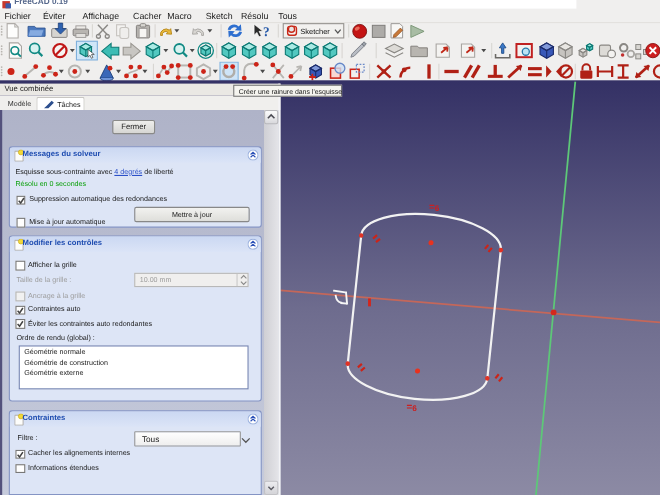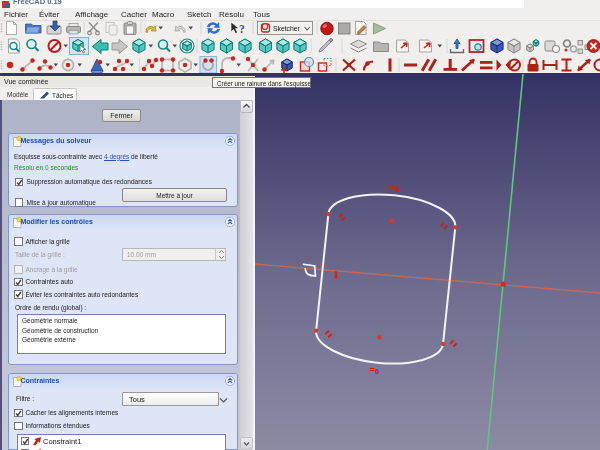--- a/index.html
+++ b/index.html
@@ -482,29 +482,15 @@
   <svg class="abs" style="left:96px;top:4px" width="9" height="7">
         <path d="M1,1.5 l3.5,3.5 3.5,-3.5" stroke="#555" stroke-width="1.2" fill="none"></path>
       </svg>
  </div>
  <div class="cb" style="left:5px;top:35px"><svg width="7" height="7">
         <path d="M1,3.5 l1.8,2 3,-4.5" stroke="#444" stroke-width="1.4" fill="none"></path>
       </svg></div>
  <div class="abs" style="left:16.5px;top:35.5px">Cacher les alignements internes</div>
  <div class="cb" style="left:5px;top:48px"></div>
  <div class="abs" style="left:16.5px;top:48.5px">Informations étendues</div>
- <div class="abs" style="left:8px;top:60px;width:209px;height:17px;background:#fff;border:1px solid #7080b0;overflow:hidden">
-  <div class="cb" style="left:2.5px;top:2px"><svg width="7" height="7">
-          <path d="M1,3.5 l1.8,2 3,-4.5" stroke="#444" stroke-width="1.4" fill="none"></path>
-        </svg></div>
-  <svg class="abs" style="left:14px;top:1.5px" width="11" height="10">
-        <path d="M1,8.5 L4,4.5 L2.5,3 L9,1 L8,7 L6.5,5.5 L3.5,9.5 Z" fill="#c22418"></path>
-      </svg>
-  <div class="abs" style="left:25px;top:2px;font-size:7.5px">Constraint1</div>
-  <div class="cb" style="left:2.5px;top:14px"></div>
-  <svg class="abs" style="left:14px;top:13.5px" width="11" height="10">
-        <path d="M1,8.5 L4,4.5 L2.5,3 L9,1 L8,7 L6.5,5.5 L3.5,9.5 Z" fill="#c22418"></path>
-      </svg>
-  <div class="abs" style="left:25px;top:14px;font-size:7.5px">Constraint2</div>
- </div>
 </div>
 
 <div class="abs" style="left:212px;top:77.3px;width:99px;height:11.2px;background:#f5f4ef;border:1px solid #767676;z-index:50;font-size:6.3px;letter-spacing:0;padding:2px 0 0 4px;white-space:nowrap">Créer une rainure dans l'esquisse</div>
 
 </body></html>

